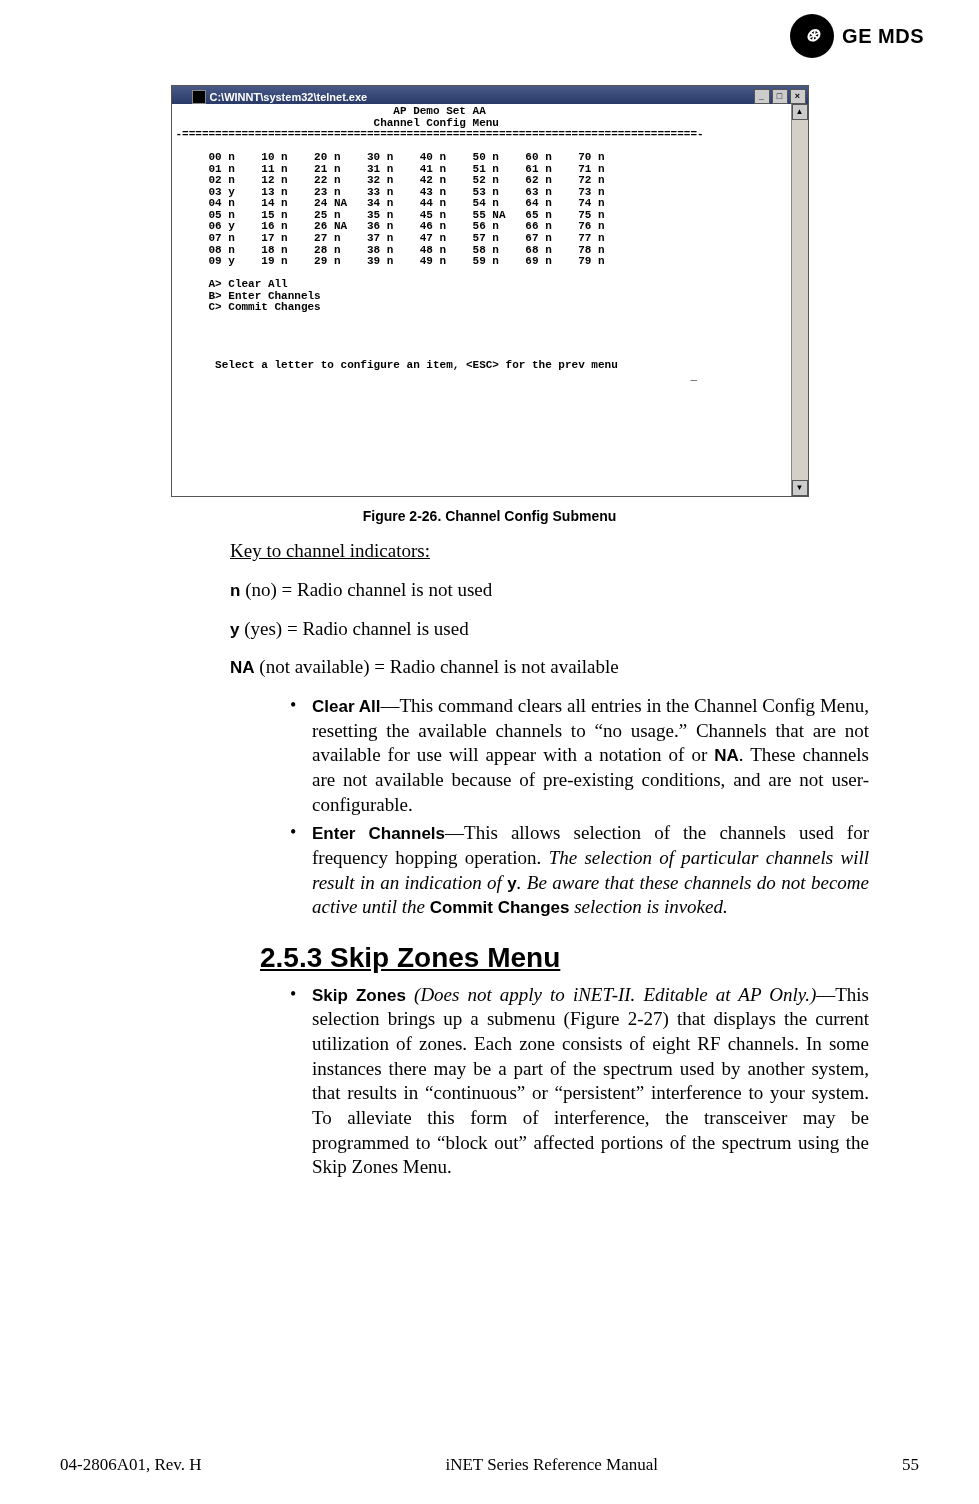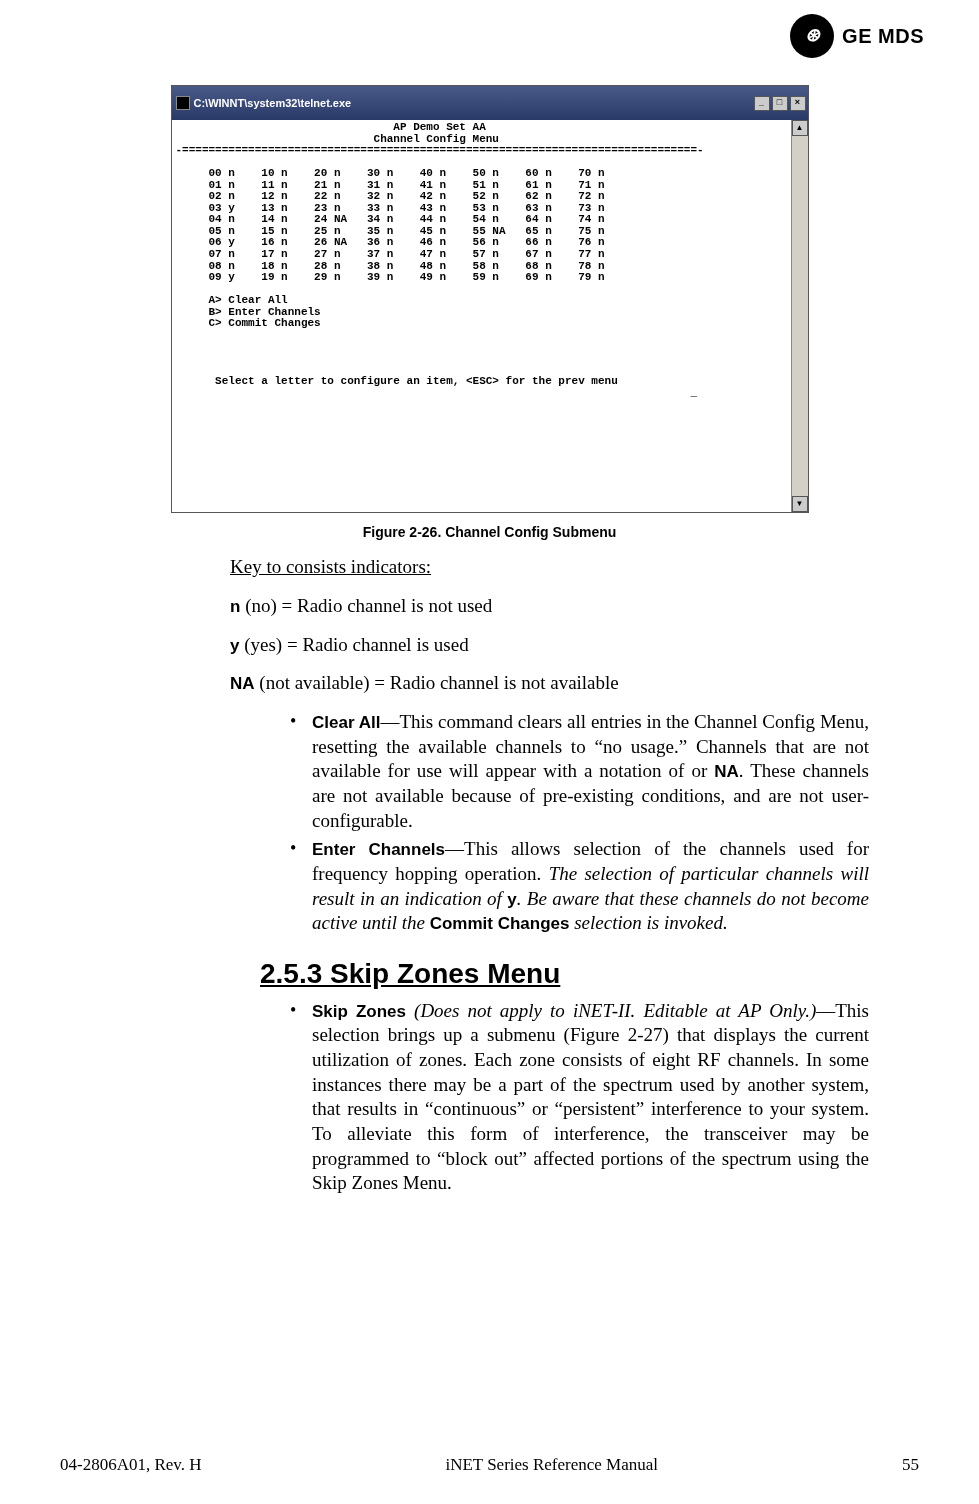--- a/index.html
+++ b/index.html
@@ -48,27 +48,27 @@
   .telnet-window {
     width: 636px;
     margin: 65px auto 6px auto;
     border: 1px solid #555;
     background:#fff;
   }
   .titlebar {
     background: linear-gradient(#4a5a88, #2a3a68);
     color:#fff;
     display:flex;
-    align-items:center;
+    align-items:flex-end;
     justify-content:space-between;
     font-family: Tahoma, Arial, sans-serif;
     font-size:11px;
     font-weight:bold;
-    height:34px;
-    padding:0 2px 0 4px;
+    height:18px;
+    padding:0 2px 0 20px;
   }
   .titlebar-left { display:flex; align-items:center; gap:4px; }
   .tb-icon { width:12px; height:12px; background:#000; border:1px solid #888; }
   .win-btns { display:flex; gap:2px; }
   .win-btn {
     width:14px; height:13px;
     background:#ccc;
     border:1px solid #555;
     font-size:9px;
     display:flex;align-items:center;justify-content:center;
@@ -192,21 +192,21 @@
       <div class="telnet-scroll">
         <span class="scroll-btn">▲</span>
         <span class="scroll-btn">▼</span>
       </div>
     </div>
   </div>
 
   <div class="fig-caption">Figure 2-26. Channel Config Submenu</div>
 
   <div class="body-block">
-    <div class="key-head">Key to consists indicators:</div>
+    <div class="key-head">Key to channel indicators:</div>
 
     <div class="key-line">
       <span class="tt">n</span><span> (no) = Radio channel is not used</span>
     </div>
     <div class="key-line">
       <span class="tt">y</span><span> (yes) = Radio channel is used</span>
     </div>
     <div class="key-line">
       <span class="tt">NA</span><span> (not available) = Radio channel is not available</span>
     </div>

